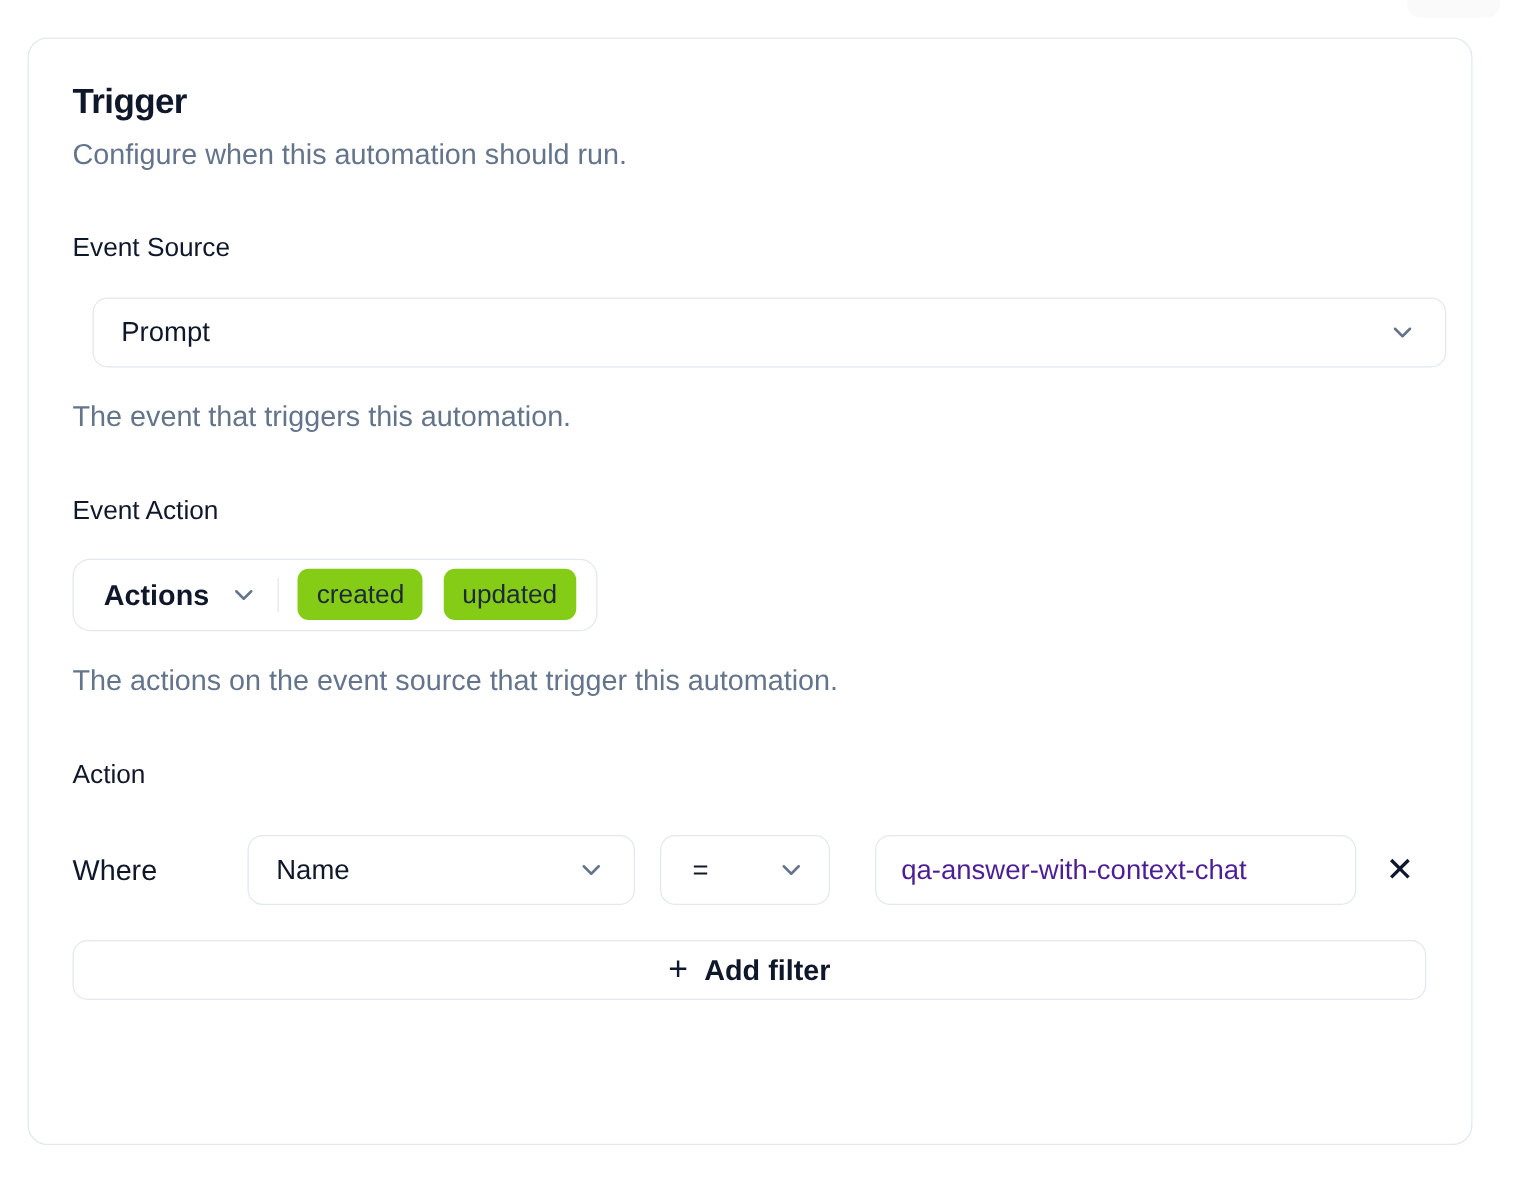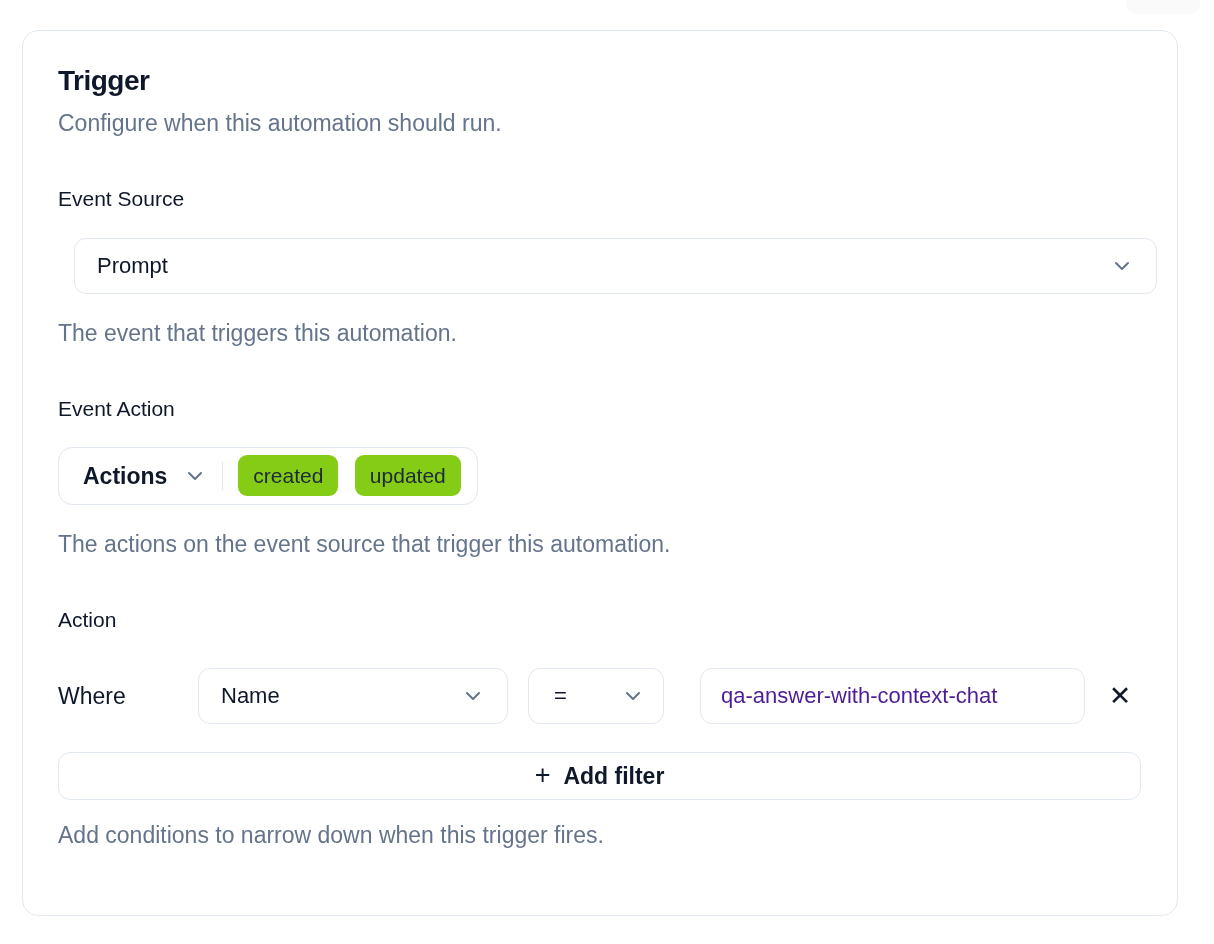--- a/index.html
+++ b/index.html
@@ -247,15 +247,14 @@
     <button class="remove-btn">
       <span>✕</span>
     </button>
   </div>
 
   <button class="add-filter-btn">
     <span class="plus-glyph">+</span>
     <span>Add filter</span>
   </button>
 
-  <div class="helper helper-tight">Add conditions to narrow down when this trigger fires.</div>
 
 </div>
 
 </body></html>

